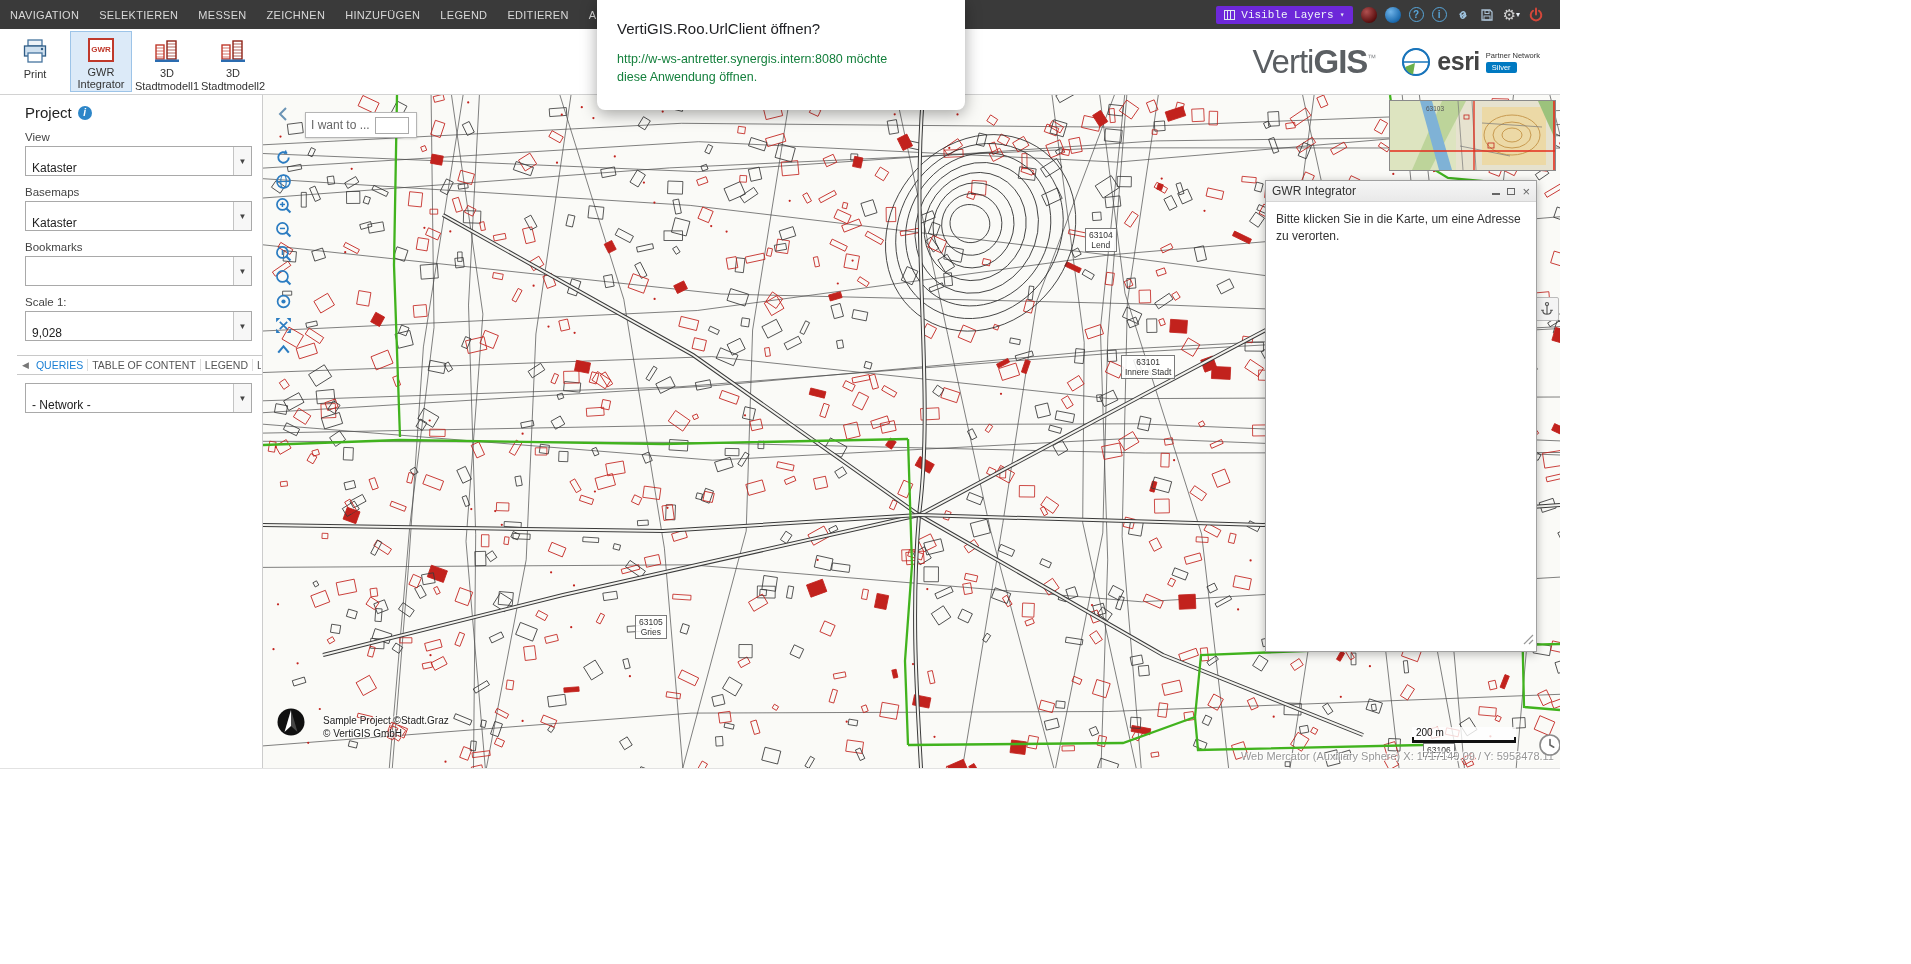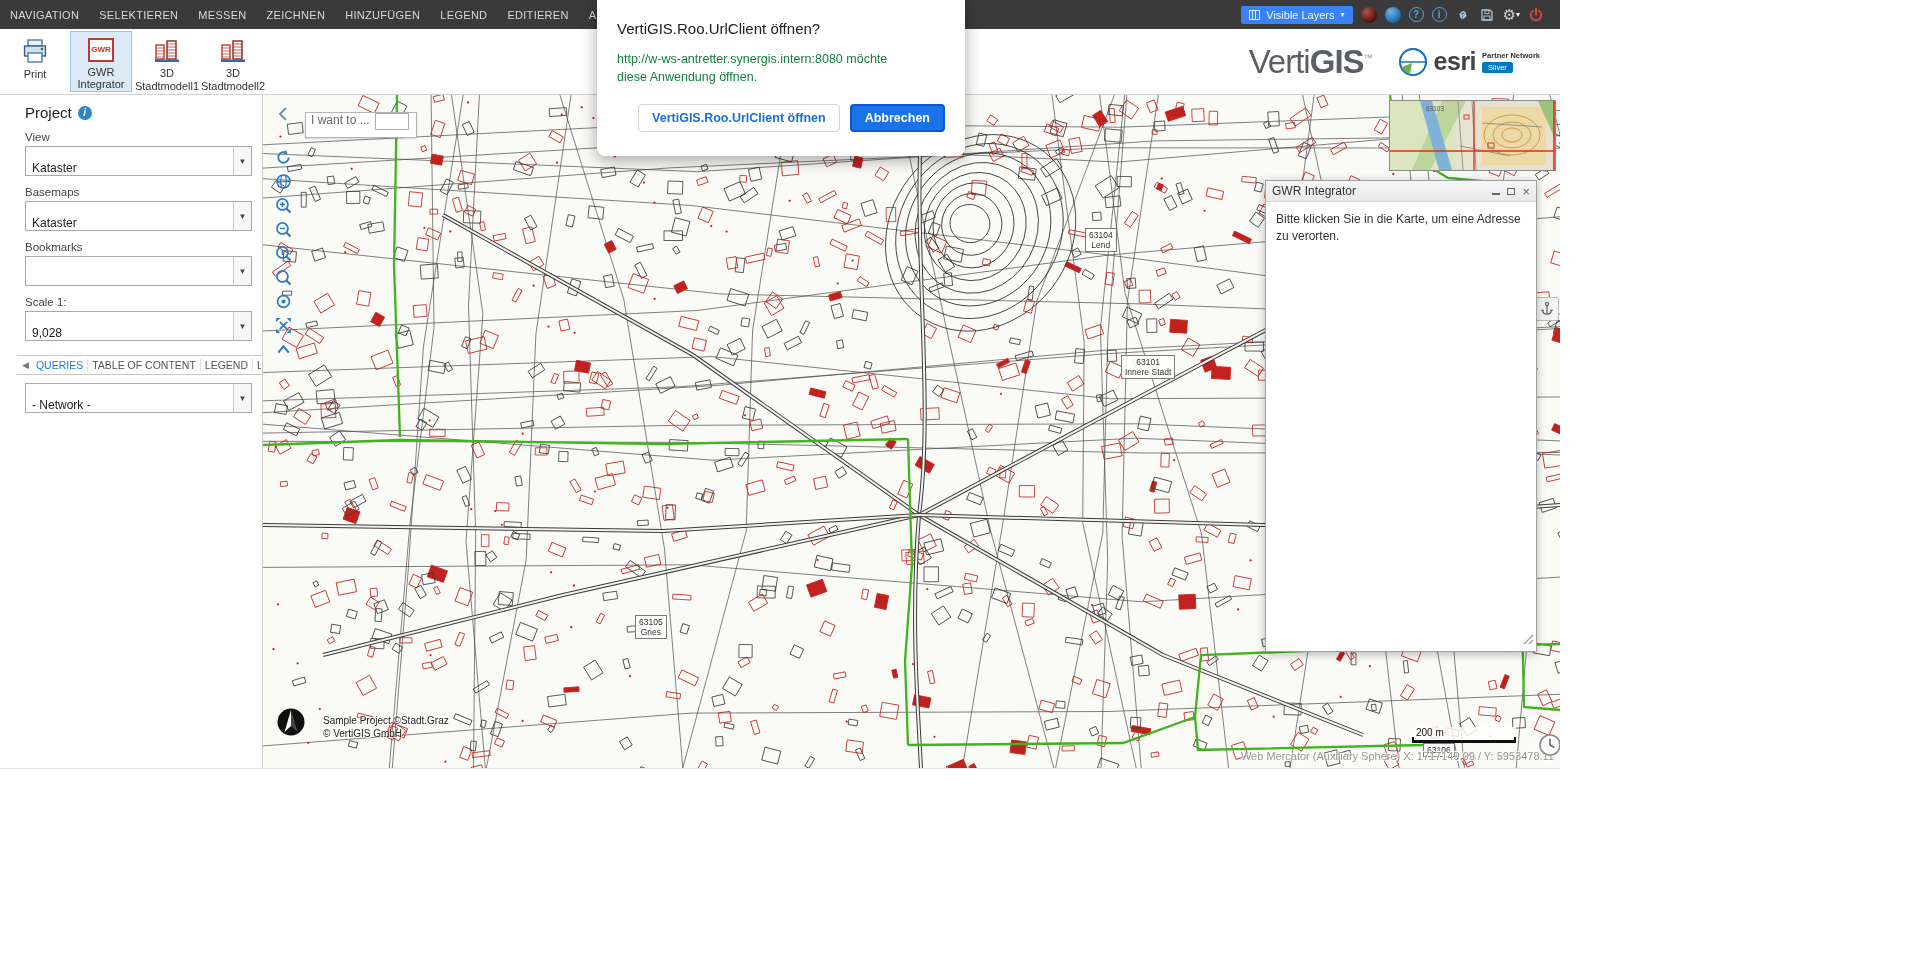--- a/index.html
+++ b/index.html
@@ -6,21 +6,21 @@
   html,body{width:1911px;height:964px;background:#fff;font-family:"Liberation Sans",sans-serif;overflow:hidden}
   body{position:relative}
 
   .app{position:absolute;left:0;top:0;width:1560px;height:769px;background:#fff;border-bottom:1px solid #e2e2e2}
 
   
   .menubar{position:absolute;left:0;top:0;width:100%;height:29px;background:#3a3a3a;display:flex;align-items:center;z-index:20}
   .menu-item{padding:0 10px;font-size:11px;color:#d9d9d9;letter-spacing:.3px;cursor:pointer;white-space:nowrap}
   .menu-item.hl{color:#57b9e9}
   .menubar-right{margin-left:auto;display:flex;align-items:center;gap:8px;padding-right:16px}
-  .vl-btn{display:flex;align-items:center;gap:6px;background:#3b82f6;color:#eef4f9;font-size:11px;padding:3px 8px;border-radius:2px;border:0;cursor:pointer;font-family:Liberation Sans, sans-serif}
+  .vl-btn{display:flex;align-items:center;gap:6px;background:#6d28d9;color:#eef4f9;font-size:11px;padding:3px 8px;border-radius:2px;border:0;cursor:pointer;font-family:Liberation Mono, monospace}
   .vl-grid{display:inline-block;width:11px;height:10px;border:1px solid #dfe9f1;background:linear-gradient(90deg,transparent 0 2px,#dfe9f1 2px 3px,transparent 3px 5px,#dfe9f1 5px 6px,transparent 6px)}
   .caret{font-size:8px;color:#e7eef4}
   .mb-ball{width:16px;height:16px;border-radius:50%;display:inline-block;cursor:pointer}
   .ball-dark{background:radial-gradient(circle at 35% 30%,#b05050,#5a0f0f 70%,#2a0505)}
   .ball-blue{background:radial-gradient(circle at 35% 30%,#6fb3e8,#1b6aae 70%,#0d3c66)}
   .mb-circ{width:15px;height:15px;border-radius:50%;border:1.5px solid #58a6da;color:#58a6da;font-size:10px;font-weight:bold;display:flex;align-items:center;justify-content:center;cursor:pointer}
   .mb-ico{display:inline-flex;align-items:center;cursor:pointer}
   .gear{color:#cfcfcf;font-size:15px;line-height:1;cursor:pointer}
 
   
@@ -29,21 +29,21 @@
   .ribbon-item.selected{background:#dceaf8;border:1px solid #9dc4e8}
   .ricon{height:28px;display:flex;align-items:center;justify-content:center;margin-bottom:3px}
   .gwr-box{width:26px;height:24px;border:2px solid #c0392b;background:#fff;color:#c0392b;font-size:8px;font-weight:bold;display:flex;align-items:center;justify-content:center}
   .brand{margin-left:auto;display:flex;align-items:center;gap:26px;padding-right:20px}
   .vertigis{font-size:33px;color:#5b5f63;letter-spacing:-1px}
   .vertigis b{font-weight:bold}
   .vertigis sup{font-size:9px;color:#8a8d90}
   .esri-wrap{display:flex;align-items:center;gap:6px}
   .esri-text{font-size:25px;font-weight:bold;color:#444;letter-spacing:-.5px}
   .partner{display:flex;flex-direction:column;gap:2px;align-items:flex-start}
-  .partner .pn{font-size:7.5px;color:#333;font-weight:bold;white-space:nowrap}
+  .partner .pn{font-size:7.5px;color:#333;font-weight:normal;white-space:nowrap}
   .partner .tier{font-size:7.5px;color:#fff;background:#0079c1;padding:1px 6px;border-radius:2px}
 
   
   .sidebar{position:absolute;left:0;top:95px;width:263px;height:673px;background:#fff;border-right:1px solid #ccc;padding:9px 10px 0 25px;z-index:15}
   .project-row{display:flex;align-items:center;gap:6px;font-size:15px;color:#222}
   .info-badge{width:14px;height:14px;border-radius:50%;background:#2d86c8;color:#fff;font-size:10px;font-style:italic;font-weight:bold;display:flex;align-items:center;justify-content:center;cursor:pointer}
   .field-label{font-size:11.5px;color:#444;margin-top:10px;margin-bottom:3px}
   .select{position:relative;height:30px;border:1px solid #a9a9a9;background:#fff;font-size:12px;color:#222;display:flex;align-items:flex-end;padding:0 22px 0 6px;cursor:pointer}
   .select .arrow{position:absolute;right:0;top:0;width:18px;height:100%;border-left:1px solid #c4c4c4;background:#f7f7f7;display:flex;align-items:center;justify-content:center;font-size:8px;color:#444}
   .tabstrip{display:flex;align-items:center;height:20px;border-top:1px solid #c8c8c8;border-bottom:1px solid #c8c8c8;margin:14px -10px 0 -8px;font-size:10.5px;color:#555;padding:0 2px;overflow:hidden}
@@ -53,21 +53,21 @@
   .tab-scroll{flex:0 0 13px;width:13px;height:13px;border-radius:50%;border:1px solid #999;color:#777;font-size:8px;display:flex;align-items:center;justify-content:center;margin:0 1px;cursor:pointer;background:#fff}
   .tab-chev{color:#777;font-size:9px;padding:0 3px;cursor:pointer}
   .sb-select2{margin-top:8px}
 
   
   .map-area{position:absolute;left:263px;top:95px;width:1297px;height:673px;overflow:hidden;background:#fafaf7}
   #map-canvas{position:absolute;left:0;top:0;z-index:1;cursor:crosshair}
 
   .map-label{position:absolute;z-index:6;background:rgba(255,255,255,.88);border:1px solid #7a7a7a;padding:1px 3px;font-size:8.5px;color:#333;text-align:center;line-height:1.2;white-space:nowrap}
 
-  .iwantto{position:absolute;left:42px;top:17px;z-index:10;width:112px;height:26px;background:#fff;border:1px solid #b5b5b5;box-shadow:0 1px 2px rgba(0,0,0,.15);display:flex;align-items:flex-start;gap:5px;padding:0 5px;font-size:12px;color:#666;cursor:pointer}
+  .iwantto{position:absolute;left:42px;top:17px;z-index:10;width:112px;height:26px;background:#fff;border:1px solid #b5b5b5;box-shadow:0 1px 2px rgba(0,0,0,.15);display:flex;align-items:center;gap:5px;padding:0 5px;font-size:12px;color:#666;cursor:pointer}
   .iwantto input{width:34px;height:17px;border:1px solid #aaa;font-size:10px;padding:0 2px;font-family:inherit}
 
   .collapse-btn{position:absolute;left:12px;top:10px;z-index:10;width:16px;height:18px;display:flex;align-items:center;justify-content:center;cursor:pointer}
   .toolstrip{position:absolute;left:10px;top:52px;z-index:10;display:flex;flex-direction:column;gap:4px;align-items:center}
   .mtool{width:20px;height:20px;display:flex;align-items:center;justify-content:center;cursor:pointer}
 
   .overview{position:absolute;left:1126px;top:5px;width:167px;height:71px;border:1px solid #8a8a8a;z-index:8;background:#e6e2cf;cursor:pointer}
   .anchor-btn{position:absolute;left:1272px;top:202px;z-index:8;width:24px;height:24px;background:#f4f4f4;border:1px solid #bbb;border-radius:2px;display:flex;align-items:center;justify-content:center;cursor:pointer}
 
   .gwr-panel{position:absolute;left:1002px;top:85px;width:272px;height:472px;background:#fff;border:1px solid #a0a0a0;box-shadow:0 2px 9px rgba(0,0,0,.28);z-index:12;display:flex;flex-direction:column}
@@ -1345,17 +1345,13 @@
           <circle cx="12" cy="12" r="10" fill="#fff" stroke="#8a8a8a" stroke-width="1.6"></circle>
           <path d="M12 6.5V12l3.8 2.2" fill="none" stroke="#666" stroke-width="1.6" stroke-linecap="round"></path>
         </svg>
     </div>
   </div>
 </div>
 
 <div class="dialog">
   <div class="dialog-title">VertiGIS.Roo.UrlClient öffnen?</div>
   <div class="dialog-body">http://w-ws-antretter.synergis.intern:8080 möchte diese Anwendung öffnen.</div>
-  <div class="dialog-buttons">
-    <button class="btn btn-secondary">VertiGIS.Roo.UrlClient öffnen</button>
-    <button class="btn btn-primary">Abbrechen</button>
-  </div>
 </div>
 
 </body></html>

